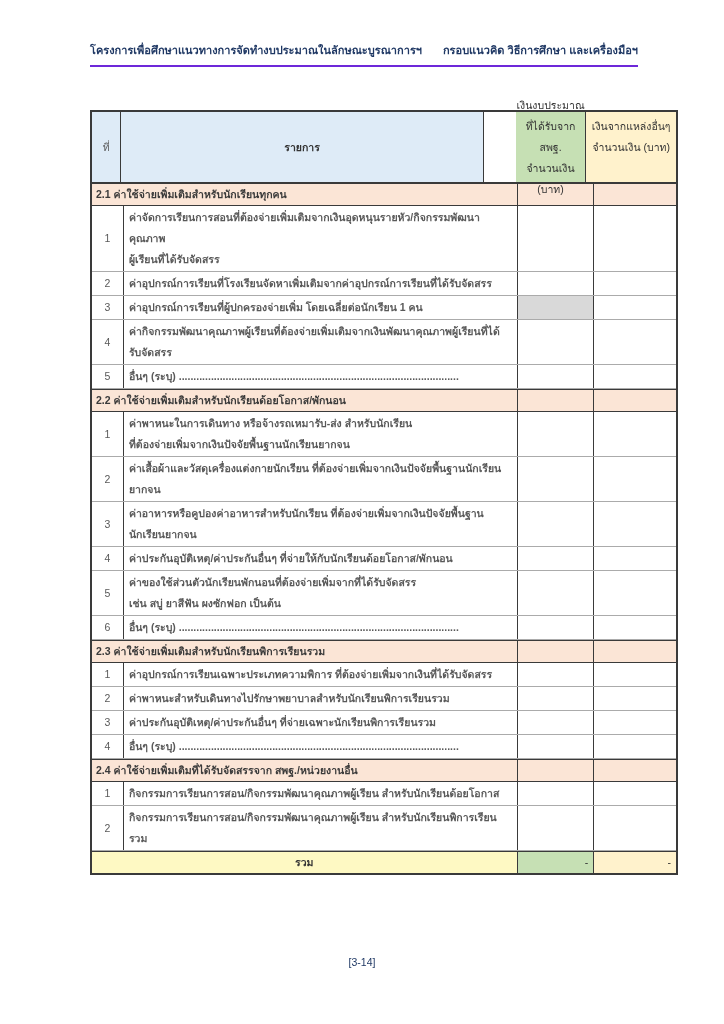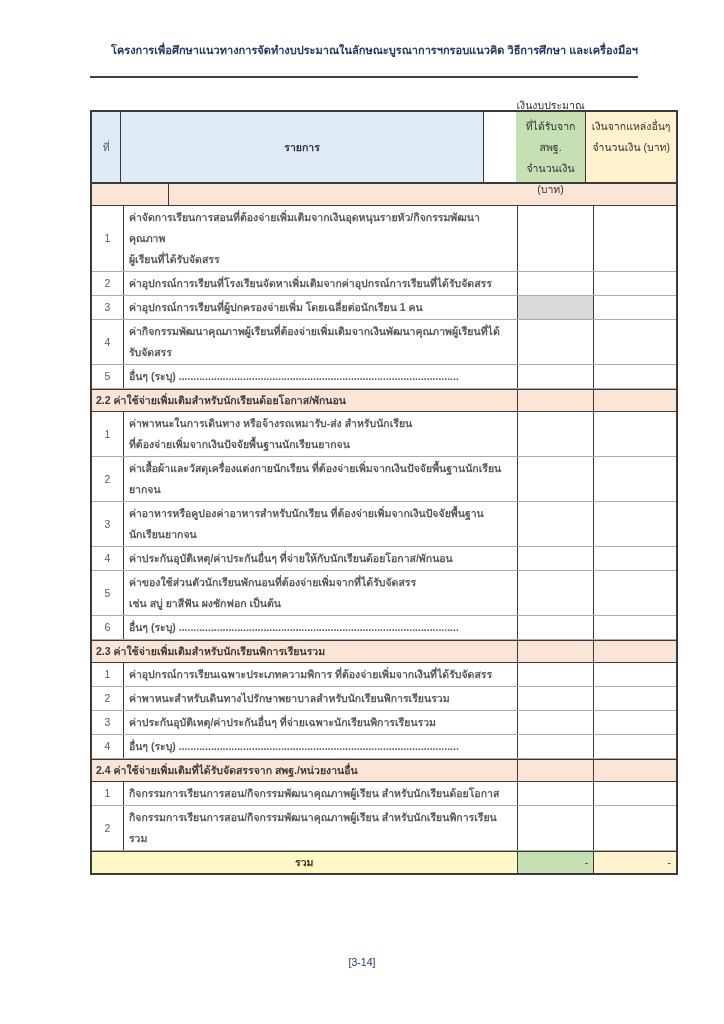--- a/index.html
+++ b/index.html
@@ -10,23 +10,23 @@
   }
   .page {
     position:relative;
     width:724px; height:1024px;
     background:#ffffff;
     overflow:hidden;
   }
   
   .pg-header {
     position:absolute; top:42px; left:90px; width:548px;
-    display:flex; justify-content:flex-end; align-items:flex-end;
-    padding-bottom:17px;
-    border-bottom:2px solid #404040;
+    display:flex; justify-content:space-between; align-items:flex-end;
+    padding-bottom:6px;
+    border-bottom:2px solid #6d28d9;
     font-size:11px; font-weight:bold; color:#1F3864;
     line-height:1.5;
   }
   .pg-header .right { text-align:right; }
   
   .sec-title {
     position:absolute; top:82px; left:92px;
     font-size:11.5px; font-weight:bold; color:#4040BF;
   }
   
@@ -99,20 +99,21 @@
       <div class="td c-no">ที่</div>
       <div class="td c-item" style="justify-content:center;">รายการ</div>
       <div class="td th-budget">เงินงบประมาณ
 ที่ได้รับจาก สพฐ.
 จำนวนเงิน (บาท)</div>
       <div class="td th-other">เงินจากแหล่งอื่นๆ
 จำนวนเงิน (บาท)</div>
     </div>
 
     <div class="row band">
+      <div class="c-merge">2.1 ค่าใช้จ่ายเพิ่มเติมสำหรับนักเรียนทุกคน</div>
       <div class="td c-amt"></div>
       <div class="td c-amt2"></div>
     </div>
     <div class="row tr">
       <div class="td c-no">1</div>
       <div class="td c-item">ค่าจัดการเรียนการสอนที่ต้องจ่ายเพิ่มเติมจากเงินอุดหนุนรายหัว/กิจกรรมพัฒนาคุณภาพ
 ผู้เรียนที่ได้รับจัดสรร</div>
       <div class="td c-amt"></div>
       <div class="td c-amt2"></div>
     </div>

